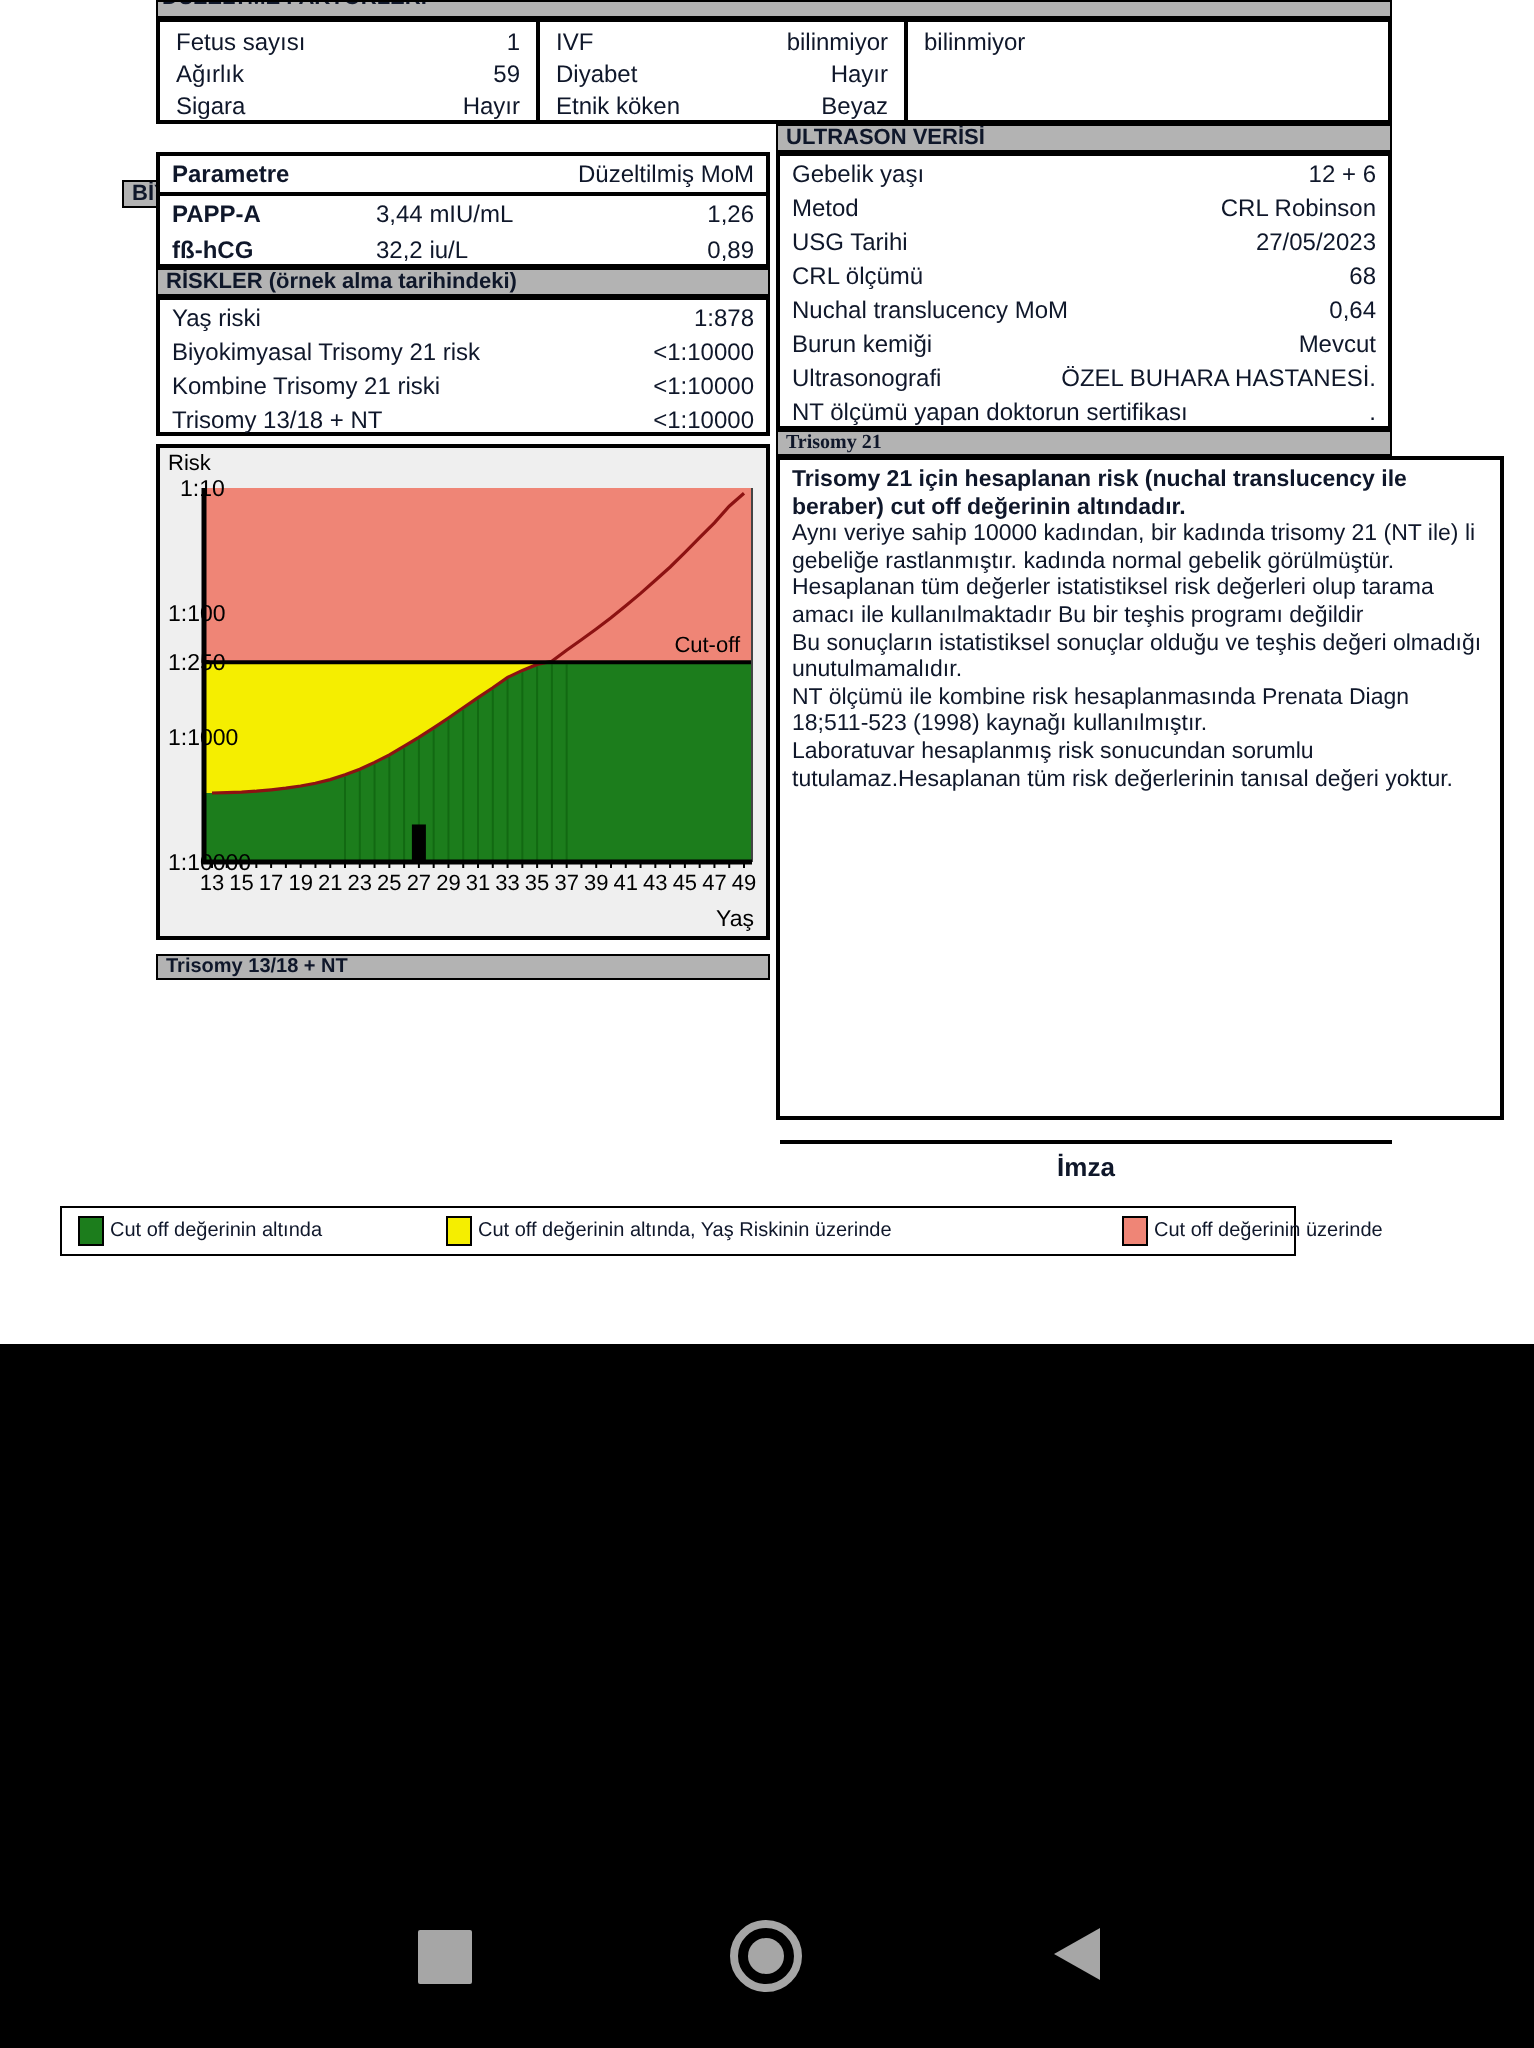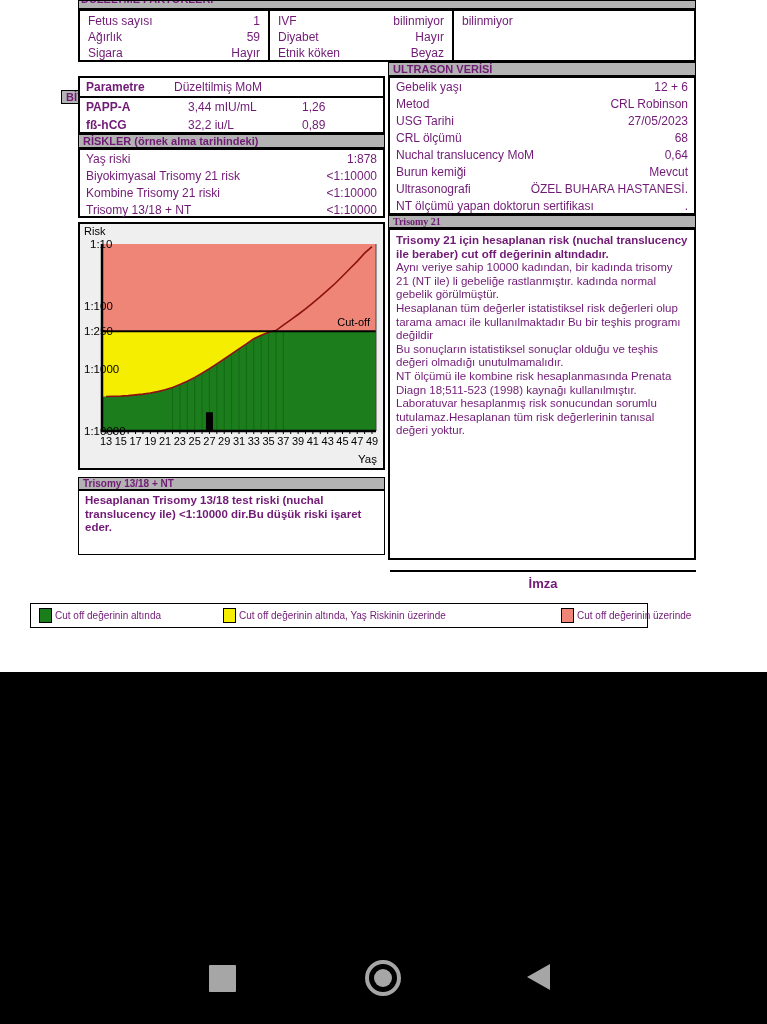--- a/index.html
+++ b/index.html
@@ -1,32 +1,32 @@
 <!DOCTYPE html>
 <html><head>
 <meta charset="utf-8">
 <style>
   html,body{margin:0;padding:0;background:#fff;}
   .screen{position:relative;width:767px;height:1024px;background:#ffffff;overflow:hidden;
-          font-family:"Liberation Sans",sans-serif;color:#701a75;}
+          font-family:"Liberation Sans",sans-serif;color:#0f172a;}
   .abs{position:absolute;}
   .graybar{background:#b3b3b3;border:1px solid #000;font-weight:bold;font-size:11px;
            line-height:12px;padding:0 4px;box-sizing:border-box;overflow:hidden;white-space:nowrap;}
   .box{border:2px solid #000;box-sizing:border-box;background:#fff;}
   .row{display:flex;justify-content:space-between;font-size:12px;line-height:17px;padding:0 6px;}
   .row .lbl{white-space:nowrap;}
   .row .val{white-space:nowrap;text-align:right;}
   .cfcol{box-sizing:border-box;padding-top:2px;}
   .cfcol + .cfcol{border-left:2px solid #000;}
   .cfrow{display:flex;justify-content:space-between;font-size:12px;line-height:16px;padding:0 8px;}
   .bio-head{display:flex;font-size:12px;font-weight:normal;border-bottom:2px solid #000;
             line-height:18px;padding:0 6px;}
   .bio-row{display:flex;font-size:12px;line-height:18px;padding:0 6px;}
   .bc1{width:88px;font-weight:bold;} .bc2{width:128px;text-align:center;} .bc2v{width:128px;padding-left:14px;box-sizing:border-box;text-align:left;}
-  .bc3{flex:1;text-align:left;}
+  .bc3{flex:1;text-align:right;}
   .para{font-size:11.5px;line-height:13.6px;margin:0;}
   .legend-item{position:absolute;top:4px;display:flex;align-items:center;gap:3px;}
   .swatch{width:13px;height:15px;border:1px solid #000;box-sizing:border-box;flex:none;}
   .legend-text{font-size:10px;white-space:nowrap;}
   .navbar{background:#000;}
   .nav-square{background:#a6a6a6;border-radius:1px;}
   .nav-home-outer{border:4px solid #a6a6a6;border-radius:50%;box-sizing:border-box;background:transparent;}
   .nav-home-inner{background:#a6a6a6;border-radius:50%;}
   .nav-back{width:0;height:0;border-top:13px solid transparent;border-bottom:13px solid transparent;border-right:23px solid #a6a6a6;}
 </style>
@@ -244,28 +244,25 @@
         <text x="4" y="148.66666666666666" font-family="&quot;Liberation Sans&quot;,sans-serif" font-size="11.5" fill="#000">1:1000</text>
         <text x="4" y="211" font-family="&quot;Liberation Sans&quot;,sans-serif" font-size="11.5" fill="#000">1:10000</text>
         <text x="4" y="11" font-family="&quot;Liberation Sans&quot;,sans-serif" font-size="11" fill="#000">Risk</text>
         <text x="297" y="239" font-family="&quot;Liberation Sans&quot;,sans-serif" font-size="11.5" fill="#000" text-anchor="end">Yaş</text>
       </svg>
   </div>
 
   <div class="abs graybar" style="left:78px;top:477px;width:307px;height:13px;font-size:10px;line-height:11px;">
     <span>Trisomy 13/18 + NT</span>
   </div>
-  <div class="abs" style="left:78px;top:490px;width:307px;height:65px;border:1.5px solid #000;box-sizing:border-box;background:#fff;padding:3px 6px;">
-    <p class="para" style="font-weight:bold;font-size:11.5px;">Hesaplanan Trisomy 13/18 test riski (nuchal translucency ile)  &lt;1:10000 dir.Bu düşük riski işaret eder.</p>
-  </div>
 
   <div class="abs graybar" style="left:388px;top:215px;width:308px;height:13px;font-size:10px;line-height:11px;font-family:Liberation Serif, serif;">
     <span>Trisomy 21</span>
   </div>
-  <div class="abs box" style="left:388px;top:228px;width:308px;height:332px;padding:4px 6px;">
+  <div class="abs box" style="left:388px;top:228px;width:364px;height:332px;padding:4px 6px;">
     <p class="para" style="font-weight:bold;">Trisomy 21 için hesaplanan risk (nuchal translucency ile beraber) cut off değerinin altındadır.</p>
     <p class="para">Aynı veriye sahip 10000 kadından, bir kadında trisomy 21 (NT ile) li gebeliğe  rastlanmıştır.    kadında  normal gebelik görülmüştür.</p>
     <p class="para">Hesaplanan tüm değerler istatistiksel risk değerleri olup tarama amacı ile kullanılmaktadır Bu bir teşhis programı değildir</p>
     <p class="para">Bu sonuçların istatistiksel sonuçlar olduğu ve teşhis değeri olmadığı unutulmamalıdır.</p>
     <p class="para">NT ölçümü ile  kombine risk hesaplanmasında Prenata Diagn 18;511-523 (1998) kaynağı kullanılmıştır.</p>
     <p class="para">Laboratuvar hesaplanmış risk sonucundan sorumlu tutulamaz.Hesaplanan tüm risk değerlerinin  tanısal değeri yoktur.</p>
   </div>
 
   <div class="abs" style="left:390px;top:570px;width:306px;height:2px;background:#000;"></div>
   <div class="abs" style="left:390px;top:576px;width:306px;text-align:center;font-weight:bold;font-size:13px;">

